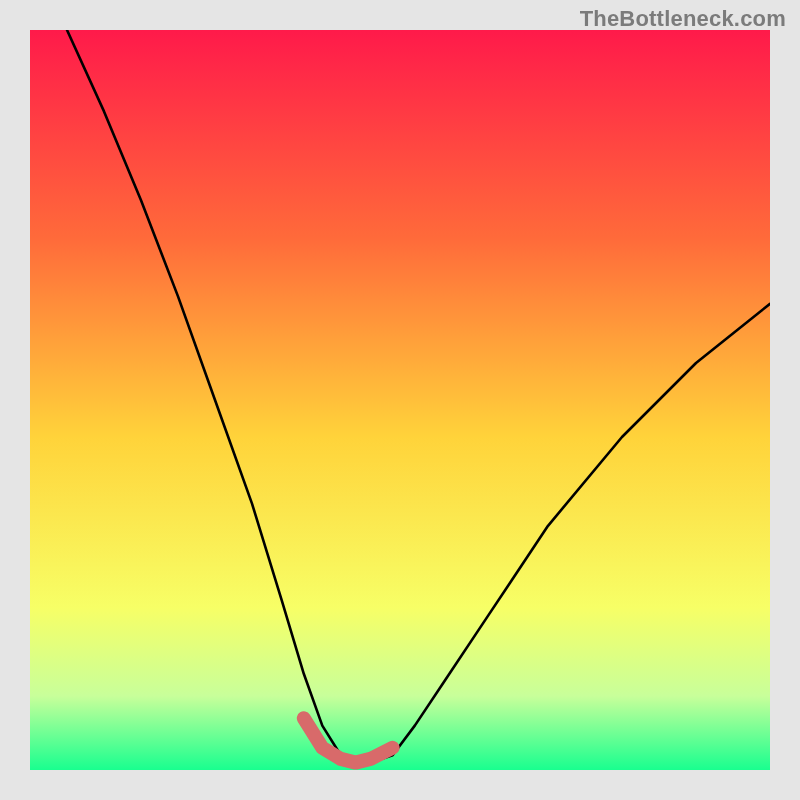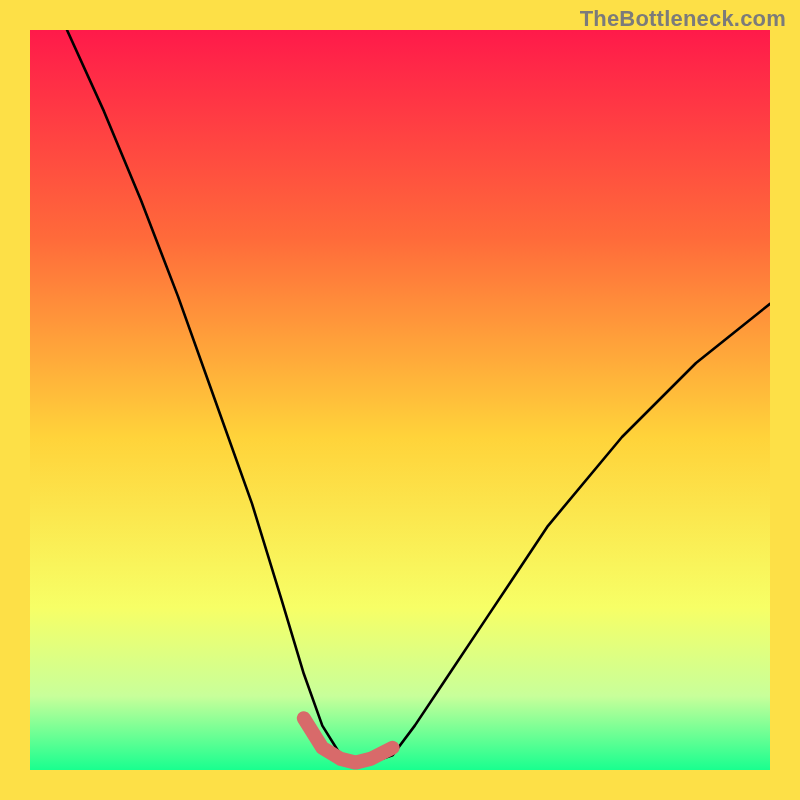--- a/index.html
+++ b/index.html
@@ -7,21 +7,21 @@
     padding: 0;
     width: 800px;
     height: 800px;
     background: #000;
     overflow: hidden;
   }
   .frame {
     position: relative;
     width: 800px;
     height: 800px;
-    background: #fde047;
+    background: #e5e5e5;
   }
   .watermark {
     position: absolute;
     top: 6px;
     right: 14px;
     font-family: Arial, Helvetica, sans-serif;
     font-size: 22px;
     font-weight: 600;
     color: #7b7b7b;
     letter-spacing: 0.2px;

